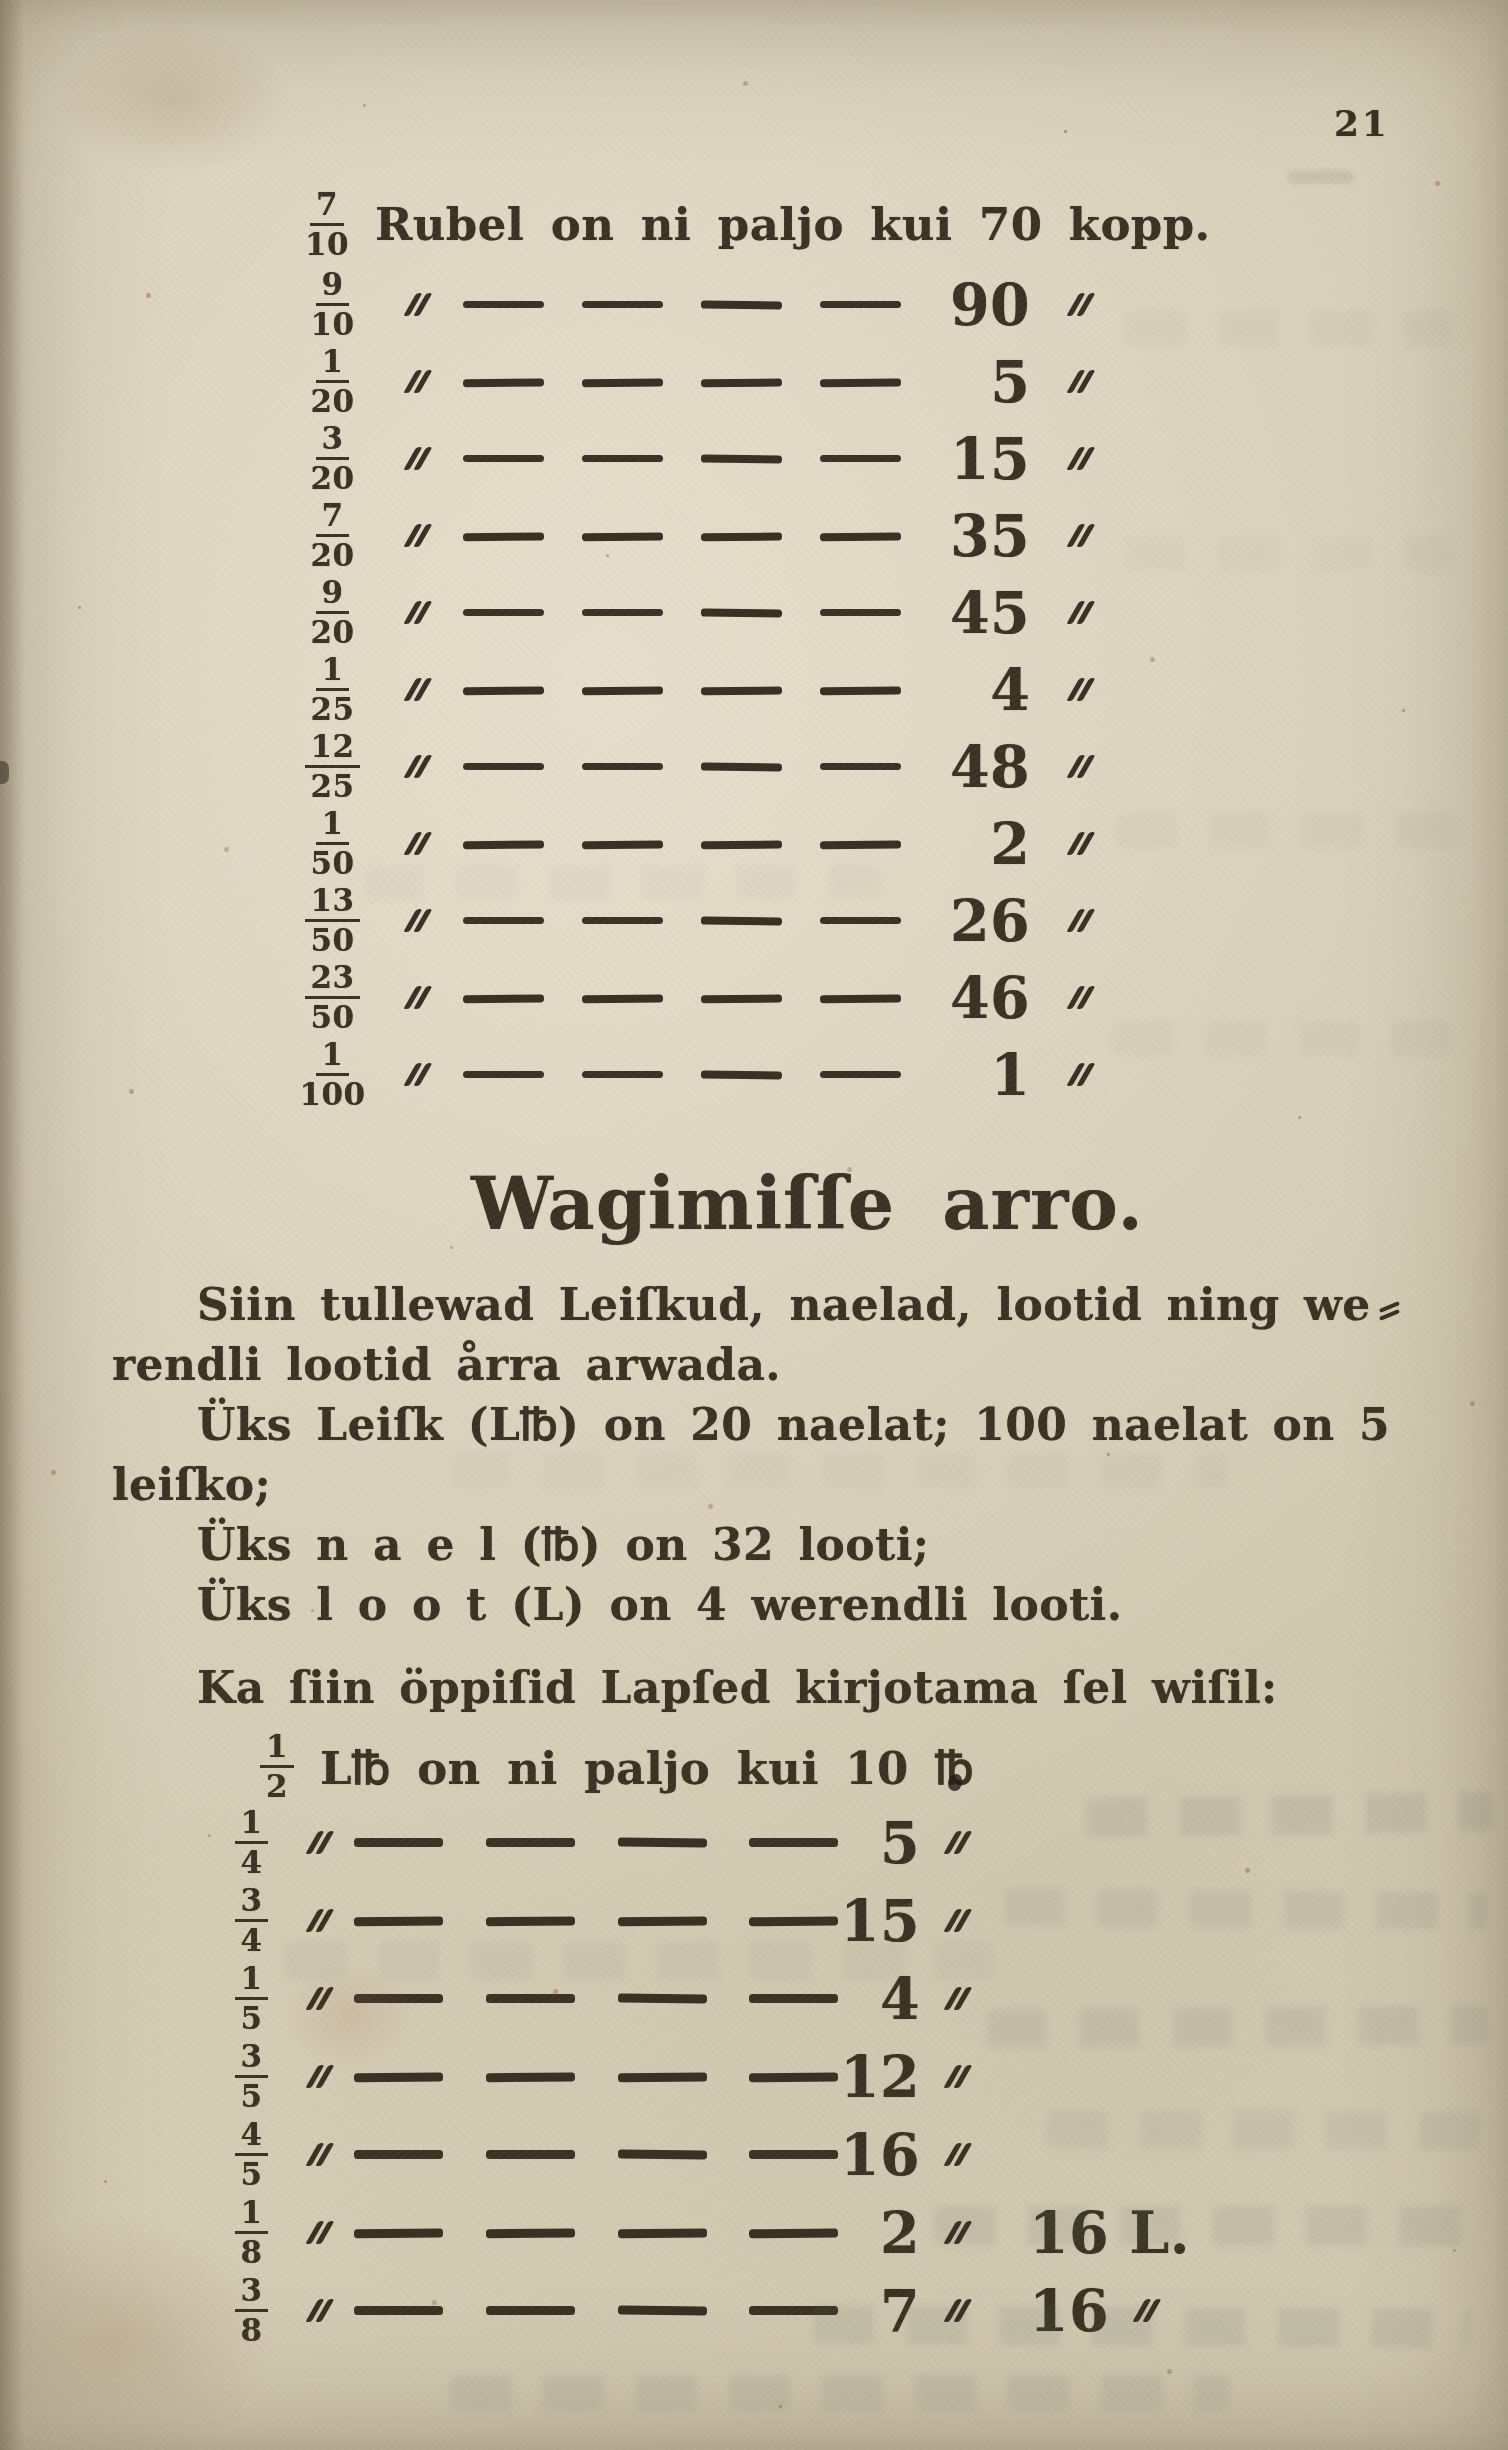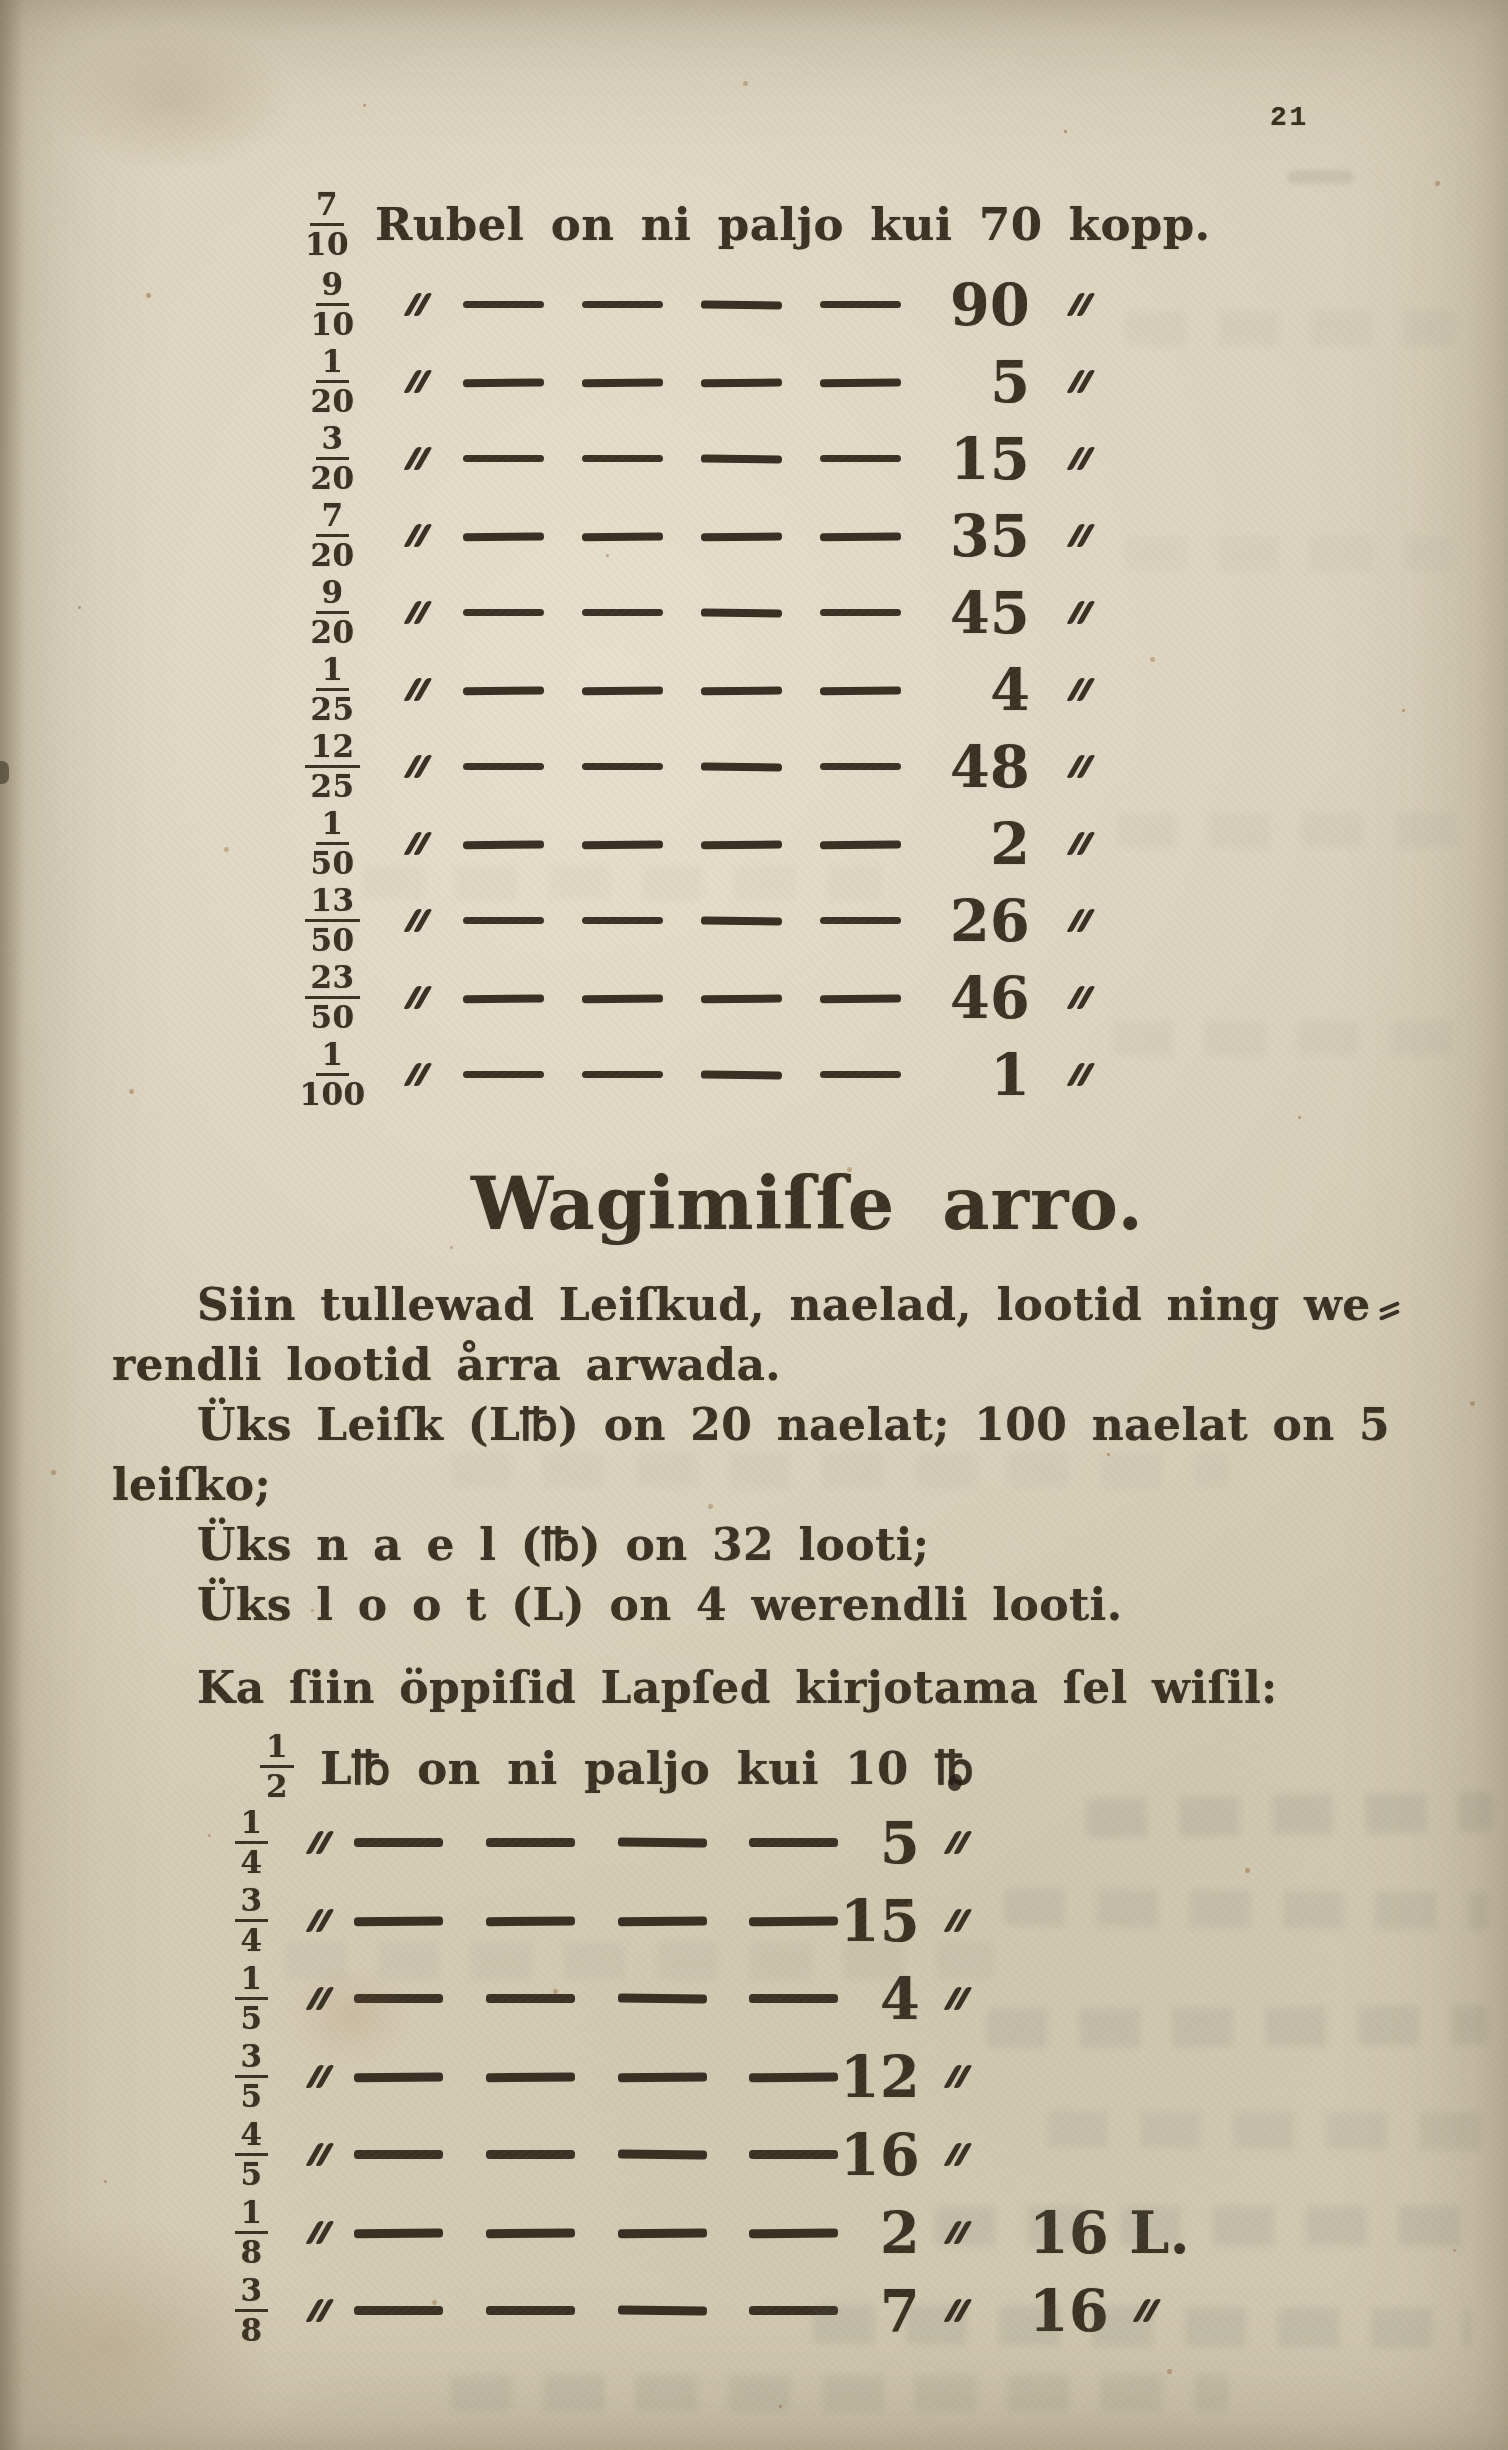--- a/index.html
+++ b/index.html
@@ -16,21 +16,21 @@
   .page::after{content:""; position:absolute; inset:0; pointer-events:none;
     box-shadow: inset 0 0 147px rgba(82,66,40,.38), inset 0 0 35px rgba(82,66,40,.16);}
   .grain{position:absolute; inset:0; pointer-events:none;
     background:
       repeating-linear-gradient(47deg, rgba(120,104,78,.028) 0 2.6px, transparent 2.6px 6px),
       repeating-linear-gradient(-33deg, rgba(255,252,240,.032) 0 1.7px, transparent 1.7px 5.2px);}
   .edgeL{position:absolute; left:0; top:0; bottom:0; width:24px;
     background:linear-gradient(90deg, rgba(60,48,30,.28), rgba(60,48,30,0));}
   .inktxt{text-shadow:0 0 0.9px rgba(52,43,30,.55);}
 
-  .pagenum{position:absolute; left:1270px; top:102px; font-size:28px; font-weight:700; letter-spacing:2.6px;font-family:Liberation Mono, monospace;}
+  .pagenum{position:absolute; left:1334px; top:102px; font-size:36px; font-weight:700; letter-spacing:2.6px;}
   .smudge{position:absolute; left:1287px; top:170px; width:67px; height:14px; border-radius:7px;
     background:#7a8076; opacity:.18; filter:blur(2.6px);}
 
   
   .frac{display:inline-flex; flex-direction:column; align-items:center;
         font-size:31px; font-weight:700; line-height:1.02;}
   .frac .num{border-bottom:3.5px solid #3a3122; padding:0 6px 2.6px;}
   .frac .den{padding-top:2.6px;}
 
   

